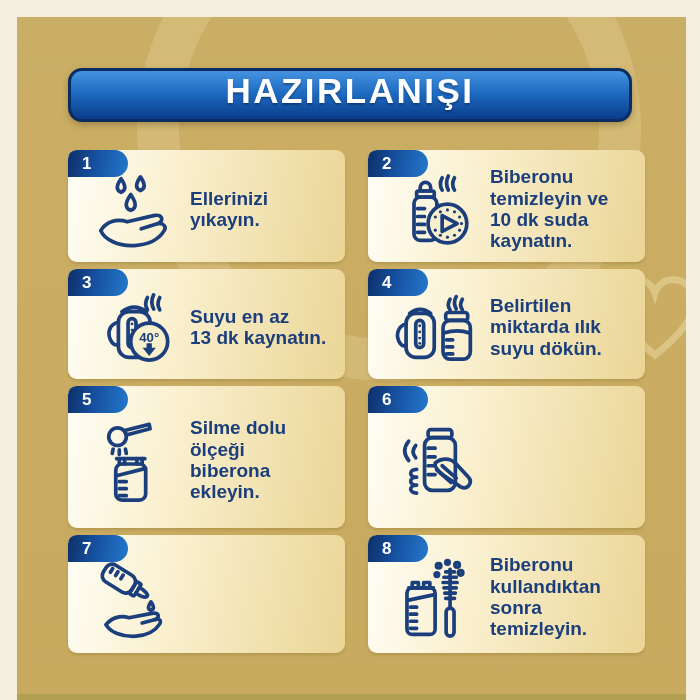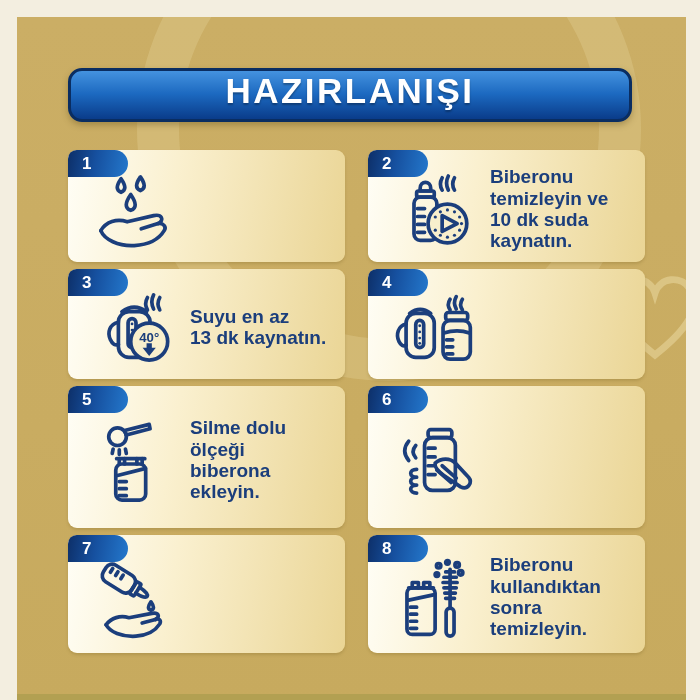--- a/index.html
+++ b/index.html
@@ -66,20 +66,22 @@
         </div>
         <div class="icon-box">
           <svg class="icon" viewBox="0 0 100 100">
             <path d="M33 11 C27.5 19 27 24 33 26.5 C39 24 38.5 19 33 11 Z"></path>
             <path d="M55 9 C49.5 17 49 22 55 24.5 C61 22 60.5 17 55 9 Z"></path>
             <path d="M44 29 C37.5 38.5 37 44.5 44 47 C51 44.5 50.5 38.5 44 29 Z"></path>
             <path d="M10 70 C16 60 28 56 40 60 L70 53 C79 51 83 58 75 62 L56 68"></path>
             <path d="M10 70 C14 80 30 88 48 87 C64 86 76 80 82 70 C85 66 81 61 75 62"></path>
           </svg>
         </div>
+        <div class="step-text">Ellerinizi
+yıkayın.</div>
       </div>
 
       <div class="card">
         <div class="badge">
           <span>2</span>
         </div>
         <div class="icon-box">
           <svg class="icon" viewBox="0 0 100 100">
             <path d="M32 22 C32 13 44 13 44 22 L44 25 L32 25 Z"></path>
             <rect x="28" y="25" width="20" height="7" rx="2"></rect>
@@ -145,20 +147,23 @@
               <circle class="fillnavy" cx="31.5" cy="51" r="1.6"></circle>
             <circle class="fillnavy" cx="31.5" cy="58" r="1.6"></circle>
               <circle class="fillnavy" cx="31.5" cy="64" r="1.6"></circle>
             <path d="M66 14 q-4 6 0 12 M73 11 q-4 7 0 14 M80 14 q-4 6 0 12"></path>
             <rect x="61" y="29" width="25" height="9" rx="3"></rect>
             <rect x="58" y="38" width="31" height="44" rx="8"></rect>
             <path d="M60 52 C68 49 80 49 87 52"></path>
             <path d="M62 60 h7 M62 68 h7 M62 76 h7"></path>
           </svg>
         </div>
+        <div class="step-text">Belirtilen
+miktarda ılık
+suyu dökün.</div>
       </div>
 
       <div class="card">
         <div class="badge">
           <span>5</span>
         </div>
         <div class="icon-box">
           <svg class="icon" viewBox="0 0 100 100">
             <circle cx="29" cy="19" r="10"></circle>
             <path d="M37 12 L65 5 L66 10 L39 17 Z"></path>

